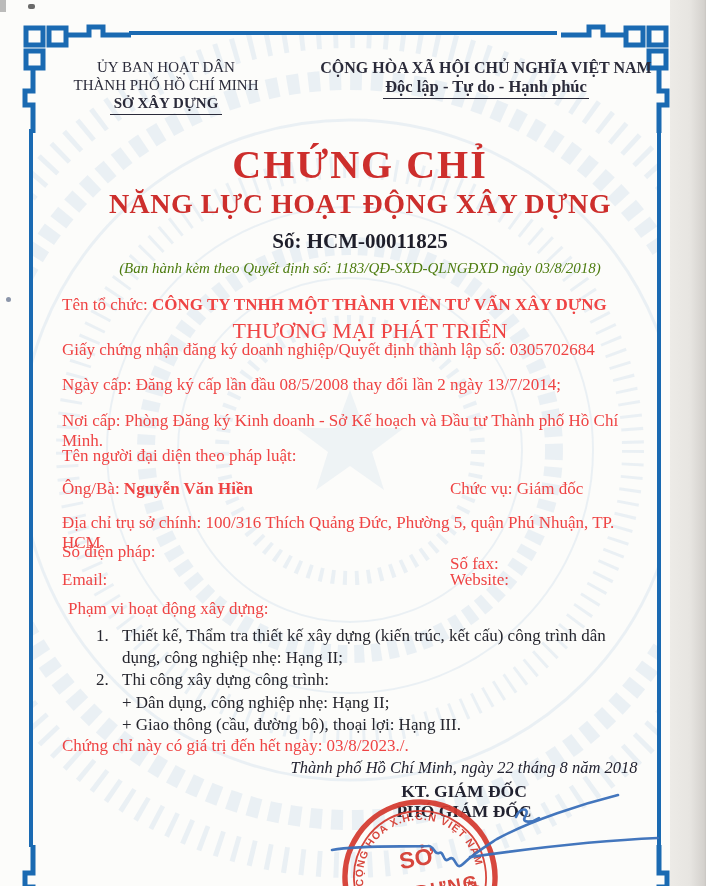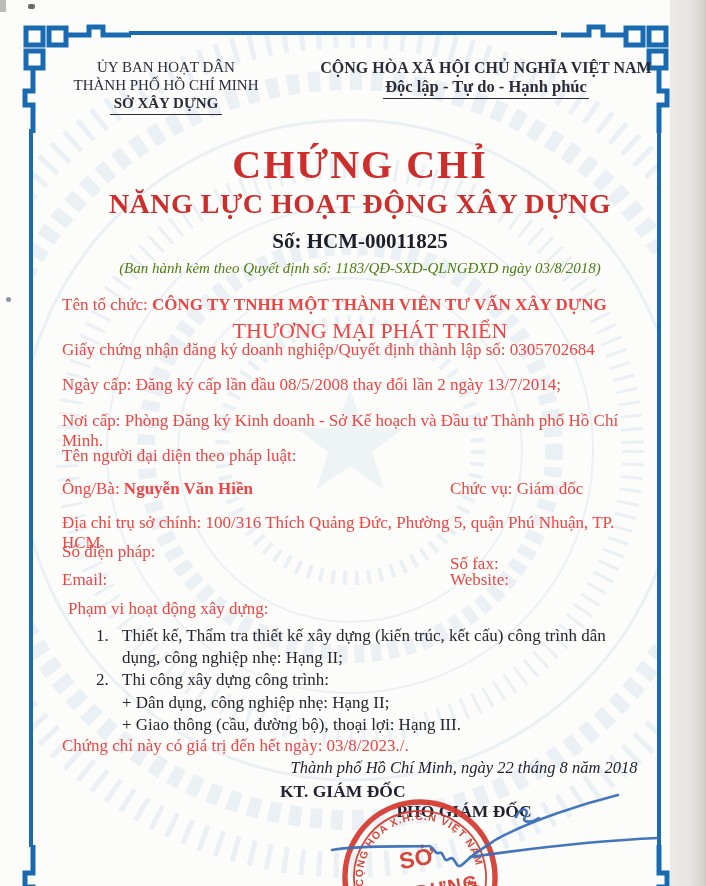--- a/index.html
+++ b/index.html
@@ -60,21 +60,21 @@
   #rep-fax{left:450px;top:542px;margin-top:12px;}
   #rep-email{left:62px;top:570px;}
   #rep-website{left:450px;top:570px;}
   #scope-head{left:62px;top:599px;width:595px;margin-left:6px;}
   #scope-list{left:96px;top:625px;width:552px;font-size:17px;line-height:22px;}
   .scope-item{position:relative;padding-left:26px;}
   .scope-item .num{position:absolute;left:0;top:0;}
   .scope-sub{padding-left:26px;line-height:21px;margin-top:1px;}
   #validity{left:62px;top:736px;width:595px;}
   #sign-date{left:280px;top:758px;width:368px;text-align:center;font-style:italic;font-size:16.5px;color:#222230;}
-  #sign-kt{left:280px;top:781px;width:368px;font-weight:bold;font-size:17.5px;color:#222230;}
+  #sign-kt{left:280px;top:781px;width:368px;text-align:center;font-weight:bold;font-size:17.5px;color:#222230;}
   #sign-pho{left:280px;top:801px;width:368px;text-align:center;font-weight:bold;font-size:17.5px;color:#222230;}
 
   #seal-svg{position:absolute;left:318px;top:782px;pointer-events:none;}
   #signature-svg{position:absolute;left:0;top:0;pointer-events:none;}
   .seal-arc{font-family:"Liberation Sans","DejaVu Sans",sans-serif;font-weight:bold;fill:#d4382e;}
   .seal-center{font-family:"Liberation Sans","DejaVu Sans",sans-serif;font-weight:bold;fill:#d4382e;text-anchor:middle;}
 </style>
 </head>
 <body>
 

